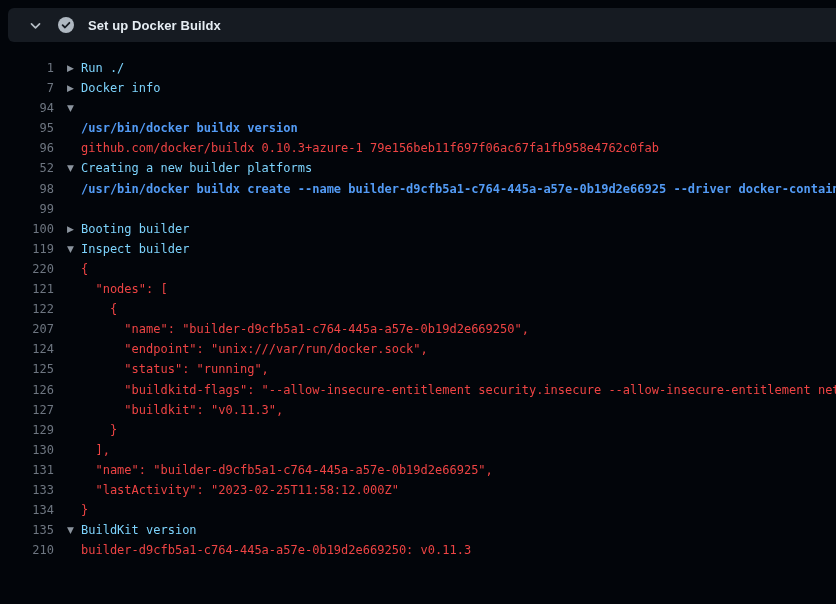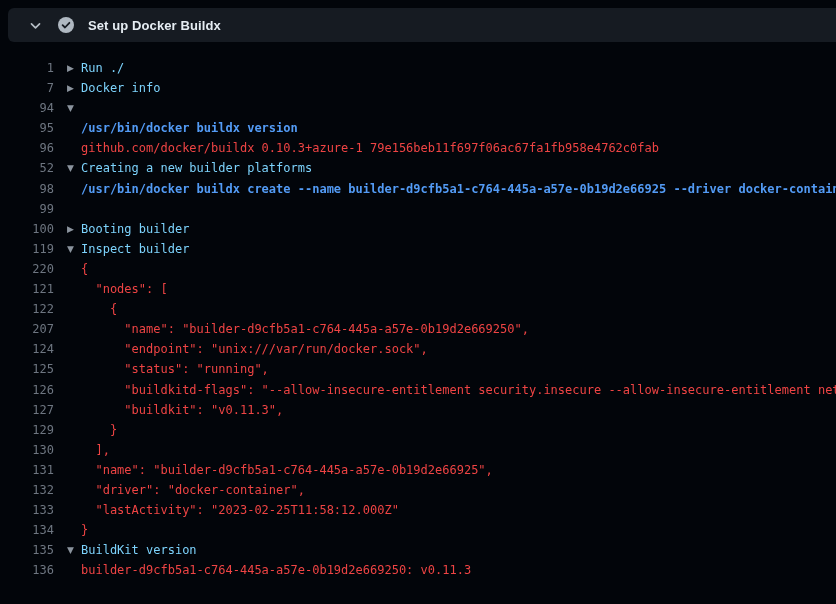--- a/index.html
+++ b/index.html
@@ -92,21 +92,20 @@
         <div class="line out"><span class="num">121</span><span class="arrow"></span><span class="text">  "nodes": [</span></div>
         <div class="line out"><span class="num">122</span><span class="arrow"></span><span class="text">    {</span></div>
         <div class="line out"><span class="num">207</span><span class="arrow"></span><span class="text">      "name": "builder-d9cfb5a1-c764-445a-a57e-0b19d2e669250",</span></div>
         <div class="line out"><span class="num">124</span><span class="arrow"></span><span class="text">      "endpoint": "unix:///var/run/docker.sock",</span></div>
         <div class="line out"><span class="num">125</span><span class="arrow"></span><span class="text">      "status": "running",</span></div>
         <div class="line out"><span class="num">126</span><span class="arrow"></span><span class="text">      "buildkitd-flags": "--allow-insecure-entitlement security.insecure --allow-insecure-entitlement network</span></div>
         <div class="line out"><span class="num">127</span><span class="arrow"></span><span class="text">      "buildkit": "v0.11.3",</span></div>
         <div class="line out"><span class="num">129</span><span class="arrow"></span><span class="text">    }</span></div>
         <div class="line out"><span class="num">130</span><span class="arrow"></span><span class="text">  ],</span></div>
         <div class="line out"><span class="num">131</span><span class="arrow"></span><span class="text">  "name": "builder-d9cfb5a1-c764-445a-a57e-0b19d2e66925",</span></div>
-        <div class="line out"><span class="num">132</span><span class="arrow"></span><span class="text">  "driver": "docker-container",</span></div>
         <div class="line out"><span class="num">133</span><span class="arrow"></span><span class="text">  "lastActivity": "2023-02-25T11:58:12.000Z"</span></div>
         <div class="line out"><span class="num">134</span><span class="arrow"></span><span class="text">}</span></div>
         <div class="line group"><span class="num">135</span><span class="arrow">▼</span><span class="text">BuildKit version</span></div>
-        <div class="line out"><span class="num">136</span><span class="arrow"></span><span class="text">builder-d9cfb5a1-c764-445a-a57e-0b19d2e669250: v0.11.3</span></div>
+        <div class="line out"><span class="num">210</span><span class="arrow"></span><span class="text">builder-d9cfb5a1-c764-445a-a57e-0b19d2e669250: v0.11.3</span></div>
       </div>
   </div>
 
 </div>
 
 </body></html>

